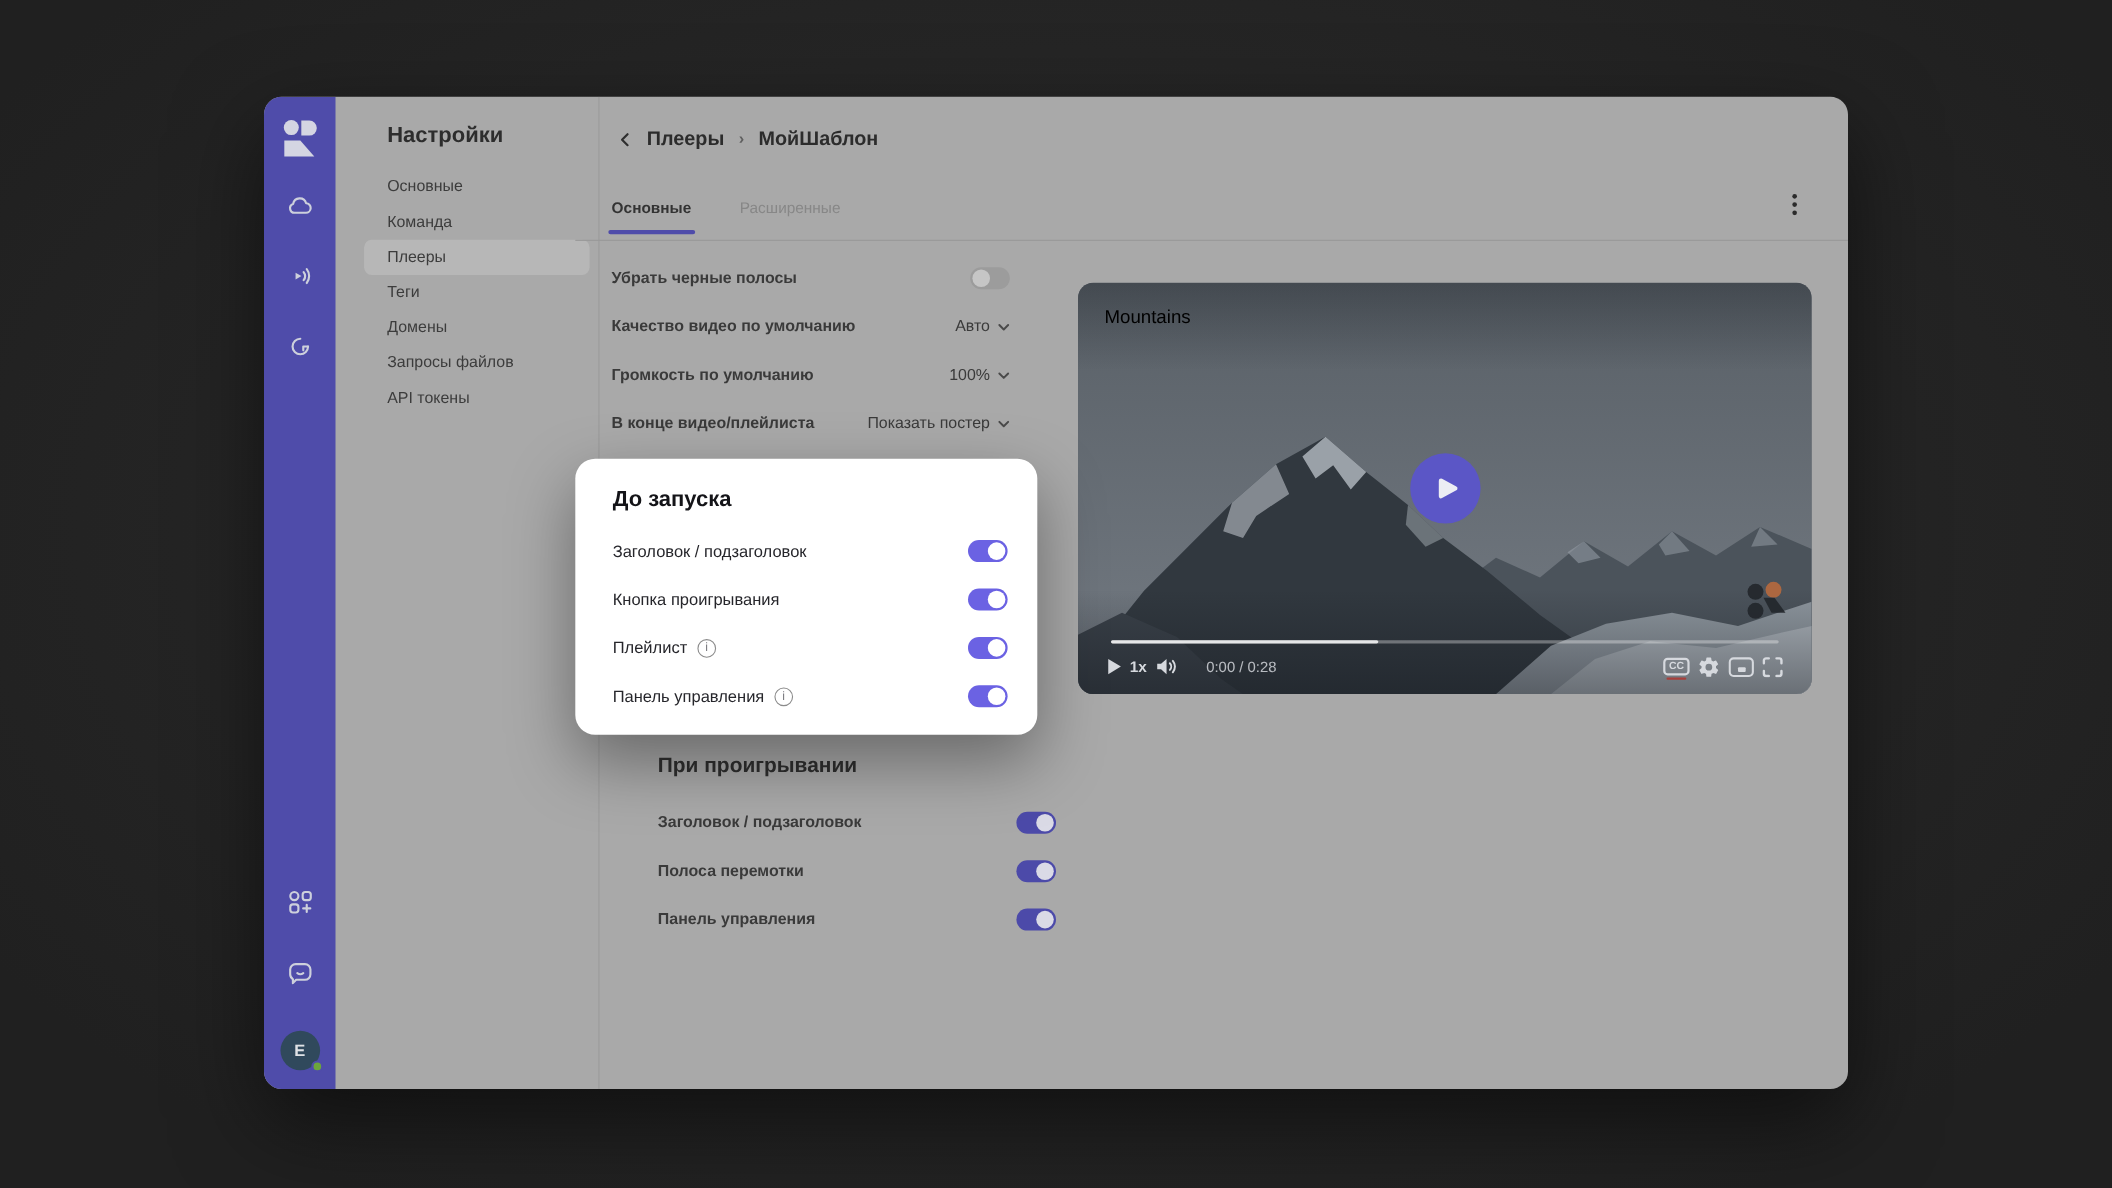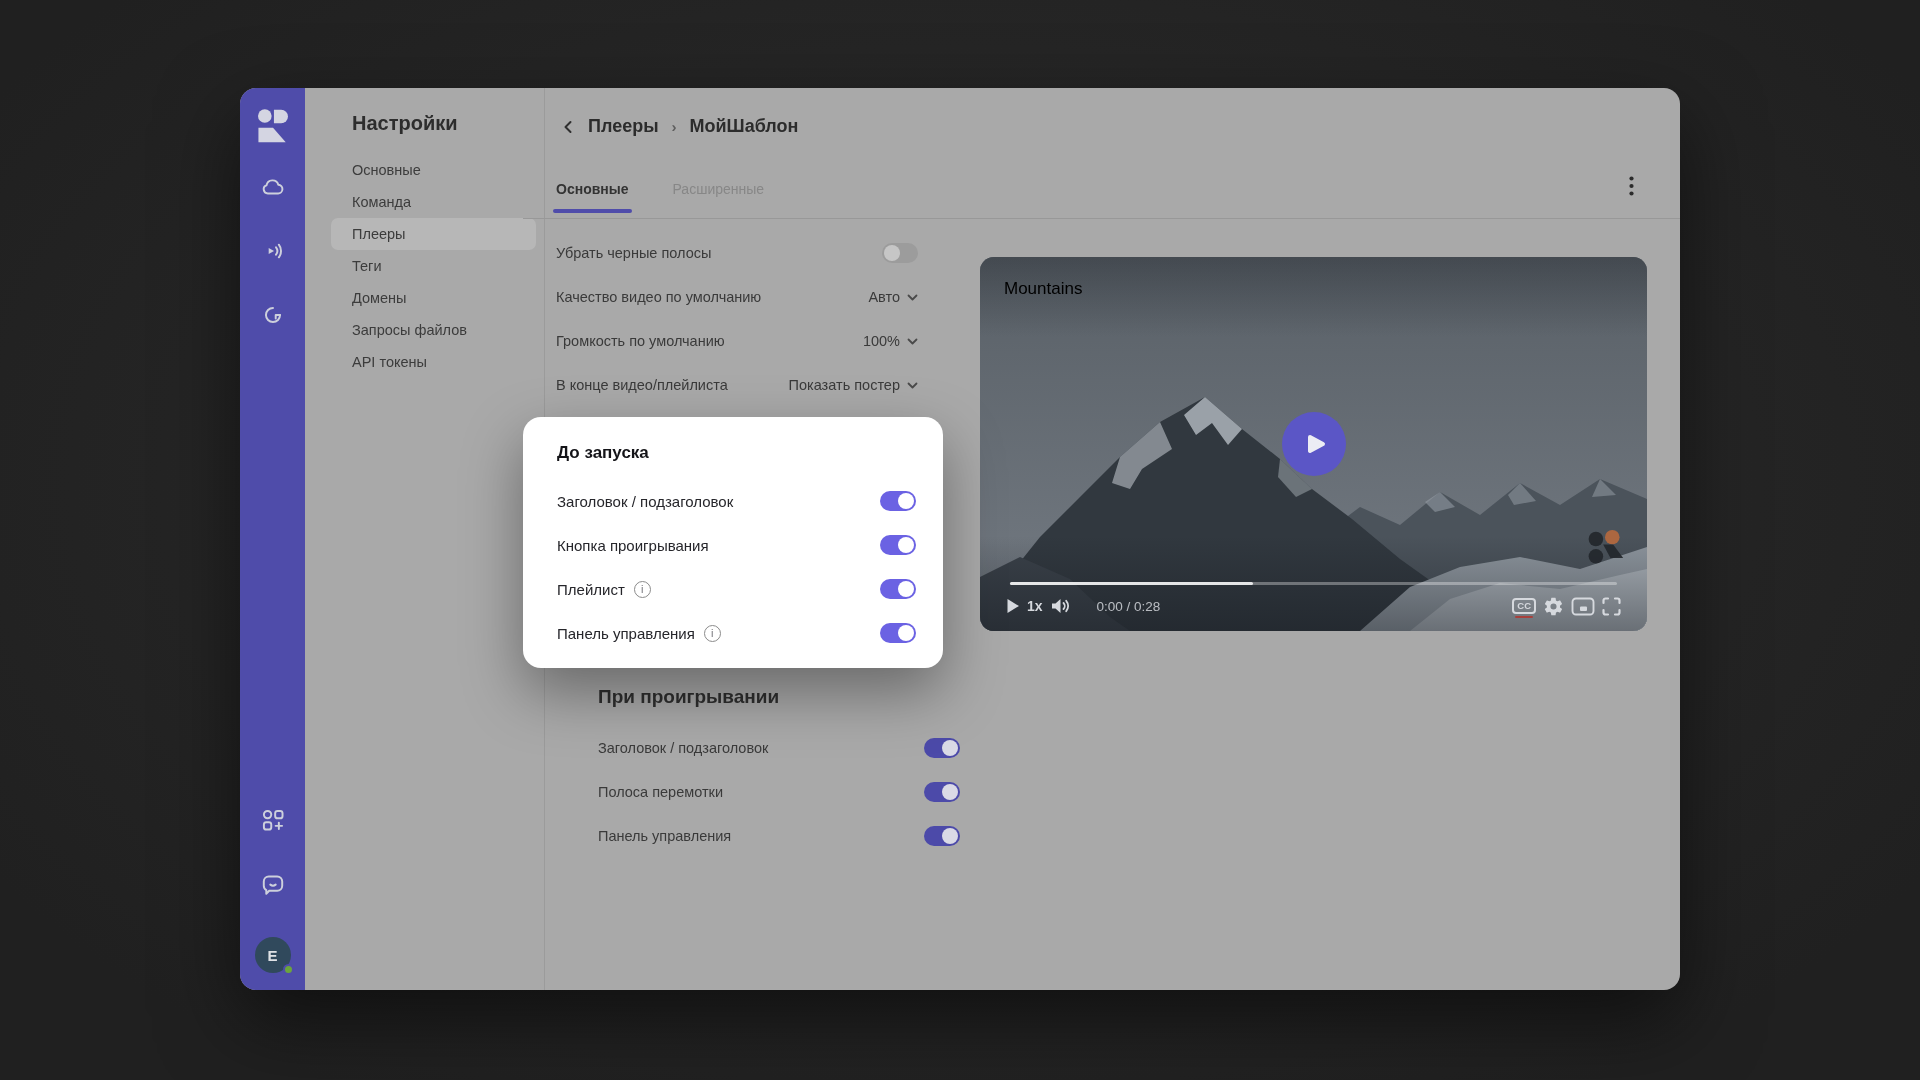--- a/index.html
+++ b/index.html
@@ -56,21 +56,21 @@
   .tab { font-size:14px; color:#878787; padding-bottom:16px; position:relative; cursor:pointer; }
   .tab.active { color:#333; font-weight:700; }
   .tab.active::after {
     content:""; position:absolute; left:-3px; right:-3px; bottom:0; height:4px;
     border-radius:2px; background:#4f4caa;
   }
   .tabs-divider { position:absolute; left:0; right:0; top:130px; height:1px; background:#989898; }
 
   .rows { position:absolute; left:33px; top:143px; width:362px; }
   .row { height:44px; display:flex; align-items:center; justify-content:space-between; }
-  .row-label { font-size:14.5px; color:#3a3a3a; }
+  .row-label { font-size:14.5px; color:#3a3a3a;font-weight:bold; }
   .select { display:flex; align-items:center; gap:7px; font-size:14.5px; color:#3a3a3a; cursor:pointer; }
 
   .playback { position:absolute; left:33px; top:598px; width:362px;margin-left:42px; }
   .section-title { margin:0; font-size:19px; font-weight:700; color:#2f2f2f; }
   .playback .prows { margin-top:18px; }
 
   
   .toggle { width:36px; height:20px; border-radius:10px; position:relative; flex:none; cursor:pointer; }
   .toggle .knob { position:absolute; top:2px; width:16px; height:16px; border-radius:50%; background:#fff; }
   .toggle.off { background:#9c9c9c; }
@@ -79,21 +79,21 @@
   .toggle.bright.on { background:#6b62e3; }
   .toggle.dim.on { background:#4c4aa9; }
   .toggle.dim.on .knob { background:#dadae6; }
 
   
   .modal {
     position:absolute; left:523px; top:417px; width:420px; height:251px;
     background:#ffffff; border-radius:18px;
     box-shadow:0 24px 60px rgba(0,0,0,.38);
   }
-  .modal-title { position:absolute; left:34px; top:26px; margin:0; font-size:17px; font-weight:700; color:#141418; }
+  .modal-title { position:absolute; left:34px; top:26px; margin:0; font-size:20px; font-weight:700; color:#141418; }
   .mrows { position:absolute; left:34px; right:27px; top:62px; }
   .mrow { height:44px; display:flex; align-items:center; justify-content:space-between; }
   .mrow-label { font-size:15px; color:#26262b; display:flex; align-items:center; gap:9px; }
   .info {
     width:17px; height:17px; border:1.4px solid #8b8b8b; border-radius:50%;
     color:#77777c; font-size:11px; line-height:1; display:flex; align-items:center; justify-content:center;
     cursor:pointer; font-weight:400;
   }
 
   

